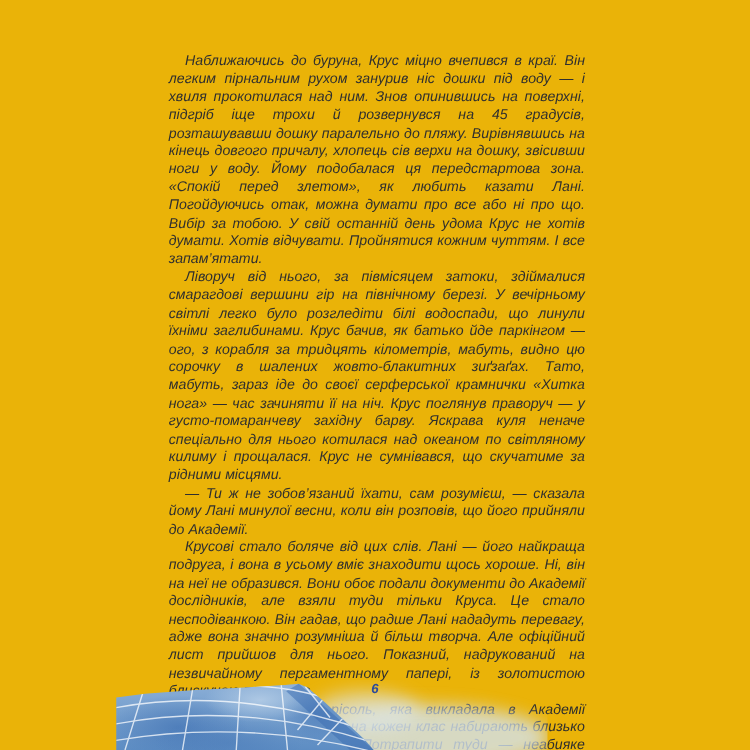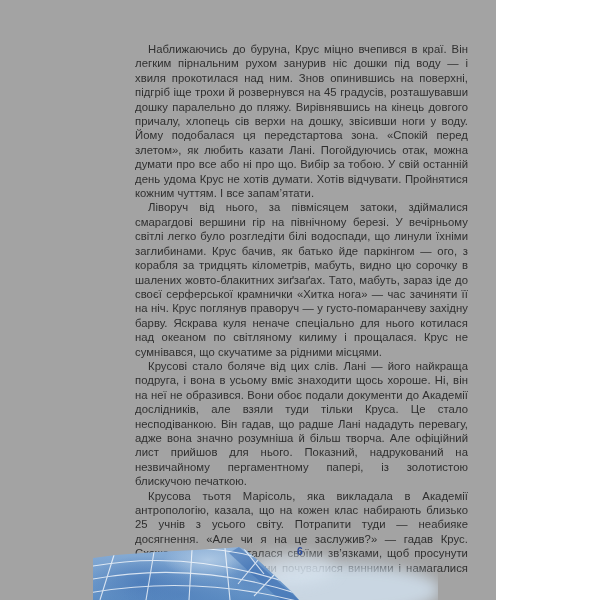--- a/index.html
+++ b/index.html
@@ -4,23 +4,24 @@
 <style>
   html,body{margin:0;padding:0;}
   body{
     width:600px;height:600px;
     background:#ffffff;
     font-family:"Liberation Sans","DejaVu Sans",sans-serif;
     overflow:hidden;
   }
   .page{
     position:relative;
-    width:496px;height:600px;
-    background:#a3a3a3;
+    width:600px;height:600px;
+    background:#eab308;
     overflow:hidden;
+    font-style:italic;
   }
   .text-block{
     position:absolute;
     left:135px;top:42px;width:333px;
     font-size:11.3px;
     line-height:14.4px;
     color:#2f2f2f;
     text-align:justify;
     letter-spacing:0.05px;
   }
@@ -47,20 +48,21 @@
   }
 </style>
 </head>
 <body>
 
 <div class="page">
 
   <div class="text-block">
     <p>Наближаючись до буруна, Крус міцно вчепився в краї. Він легким пірнальним рухом занурив ніс дошки під воду — і хвиля прокотилася над ним. Знов опинившись на поверхні, підгріб іще трохи й розвернувся на 45 градусів, розташувавши дошку паралельно до пляжу. Вирівнявшись на кінець довгого причалу, хлопець сів верхи на дошку, звісивши ноги у воду. Йому подобалася ця передстартова зона. «Спокій перед злетом», як любить казати Лані. Погойдуючись отак, можна думати про все або ні про що. Вибір за тобою. У свій останній день удома Крус не хотів думати. Хотів відчувати. Пройнятися кожним чуттям. І все запам’ятати.</p>
     <p>Ліворуч від нього, за півмісяцем затоки, здіймалися смарагдові вершини гір на північному березі. У вечірньому світлі легко було розгледіти білі водоспади, що линули їхніми заглибинами. Крус бачив, як батько йде паркінгом — ого, з корабля за тридцять кілометрів, мабуть, видно цю сорочку в шалених жовто-блакитних зиґзаґах. Тато, мабуть, зараз іде до своєї серферської крамнички «Хитка нога» — час зачиняти її на ніч. Крус поглянув праворуч — у густо-помаранчеву західну барву. Яскрава куля неначе спеціально для нього котилася над океаном по світляному килиму і прощалася. Крус не сумнівався, що скучатиме за рідними місцями.</p>
+    <p>— Ти ж не зобов’язаний їхати, сам розумієш, — сказала йому Лані минулої весни, коли він розповів, що його прийняли до Академії.</p>
     <p>Крусові стало боляче від цих слів. Лані — його найкраща подруга, і вона в усьому вміє знаходити щось хороше. Ні, він на неї не образився. Вони обоє подали документи до Академії дослідників, але взяли туди тільки Круса. Це стало несподіванкою. Він гадав, що радше Лані нададуть перевагу, адже вона значно розумніша й більш творча. Але офіційний лист прийшов для нього. Показний, надрукований на незвичайному пергаментному папері, із золотистою блискучою печаткою.</p>
     <p>Крусова тьотя Марісоль, яка викладала в Академії антропологію, казала, що на кожен клас набирають близько 25 учнів з усього світу. Потрапити туди — неабияке досягнення. «Але чи я на це заслужив?» — гадав Крус. Схоже, тьотя скористалася своїми зв’язками, щоб просунути племінника. А може, вони почувалися винними і намагалися бодай так</p>
   </div>
 
   <svg class="map-decoration" viewBox="0 0 350 56" xmlns="http://www.w3.org/2000/svg" aria-hidden="true">
     <defs>
       <linearGradient id="mapFill" x1="0" y1="0" x2="0" y2="1">
         <stop offset="0" stop-color="#8aaed6"></stop>
         <stop offset="1" stop-color="#5d8dc3"></stop>
       </linearGradient>

